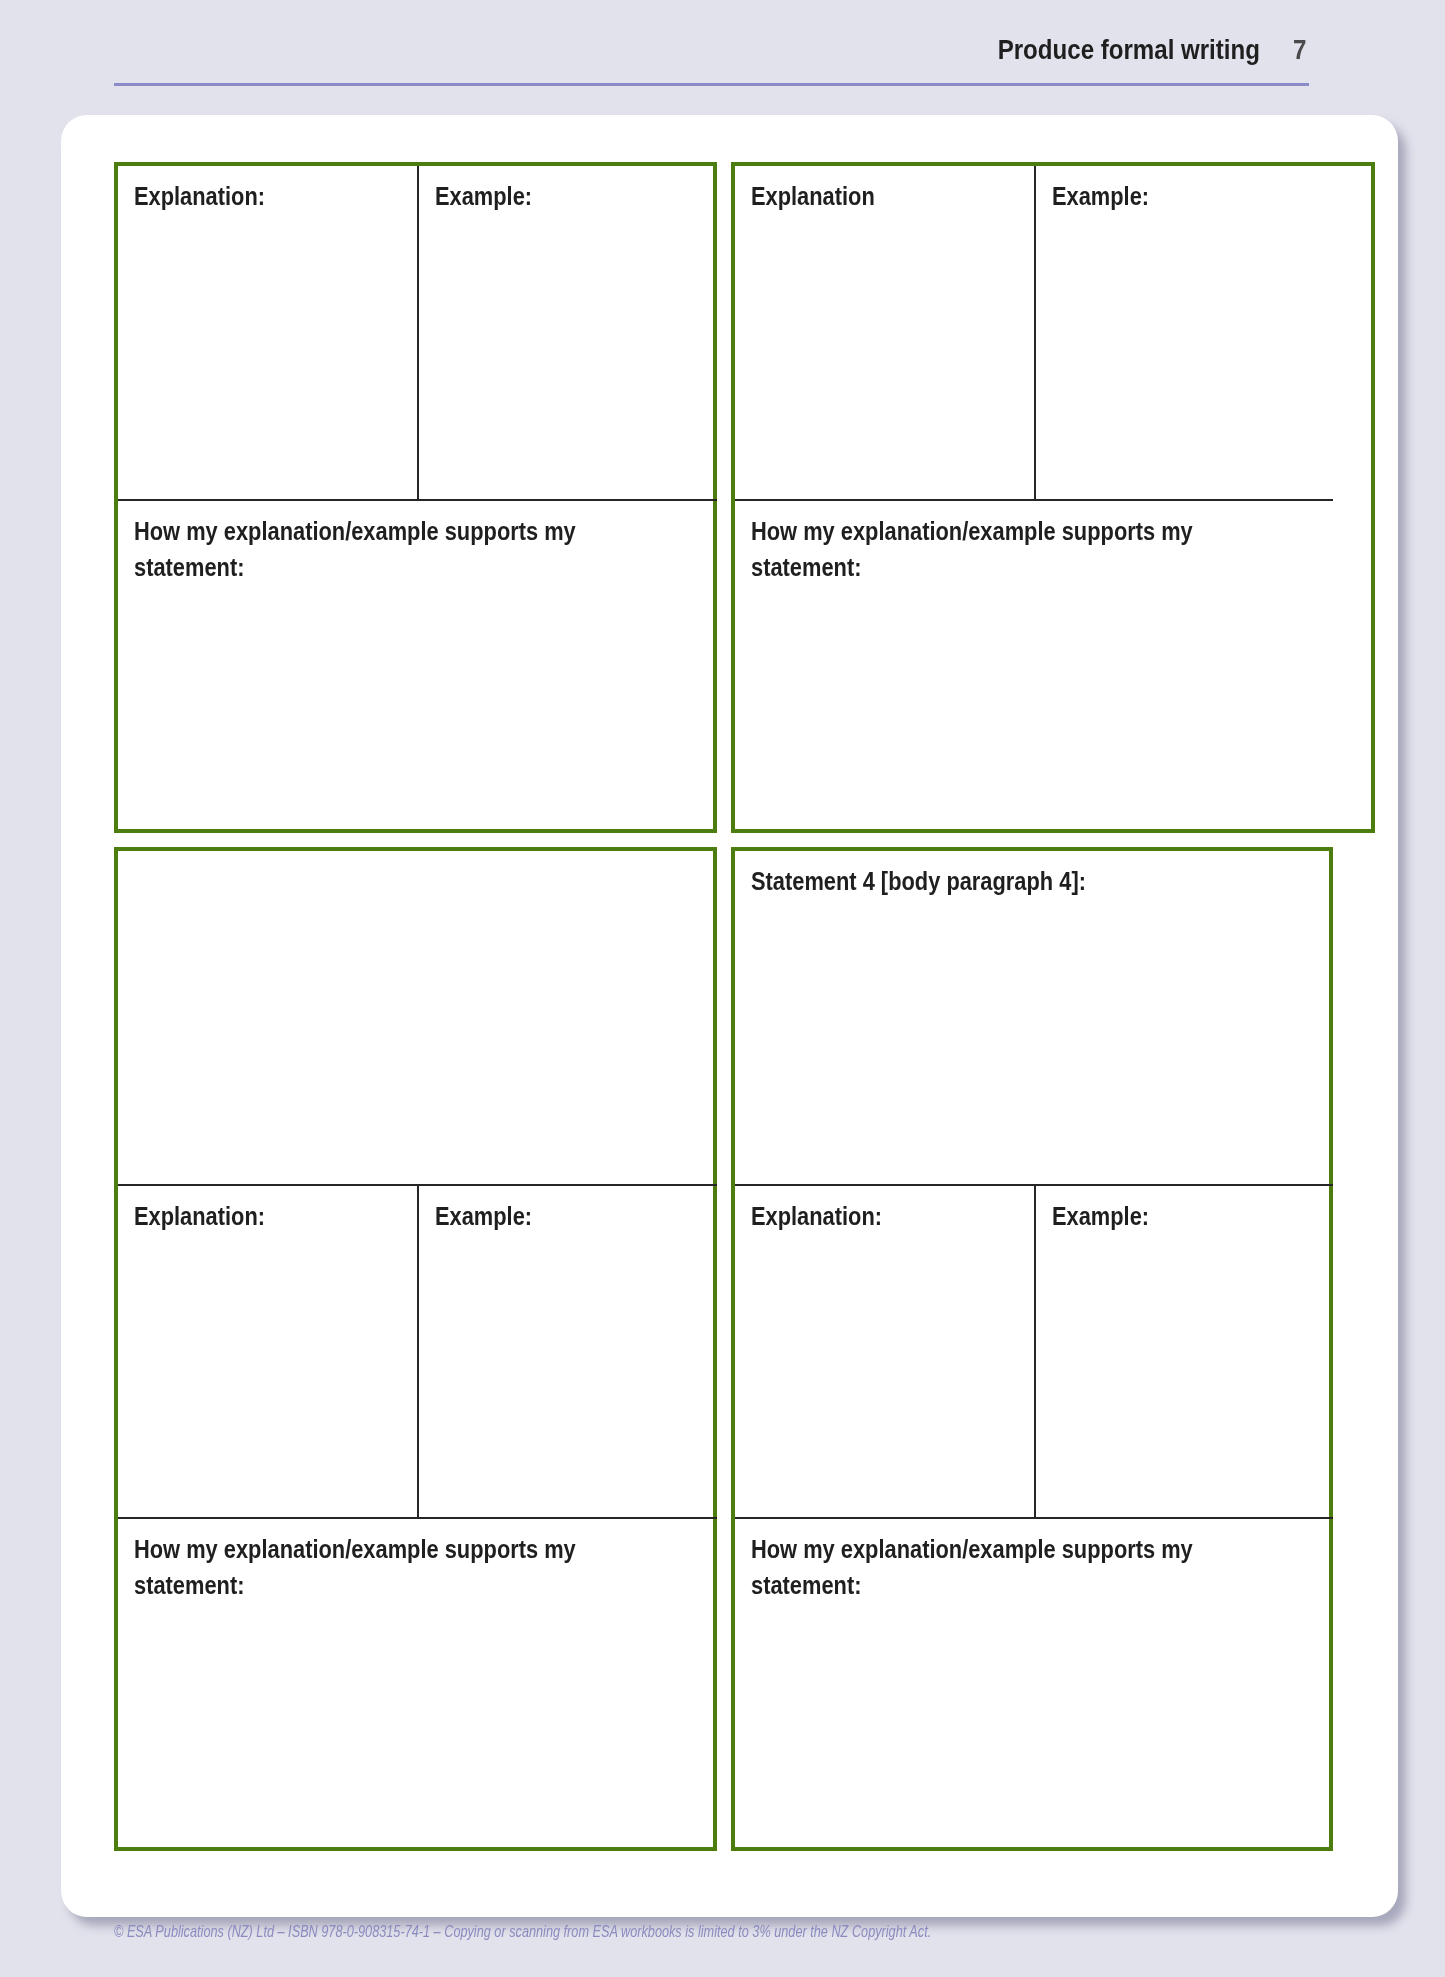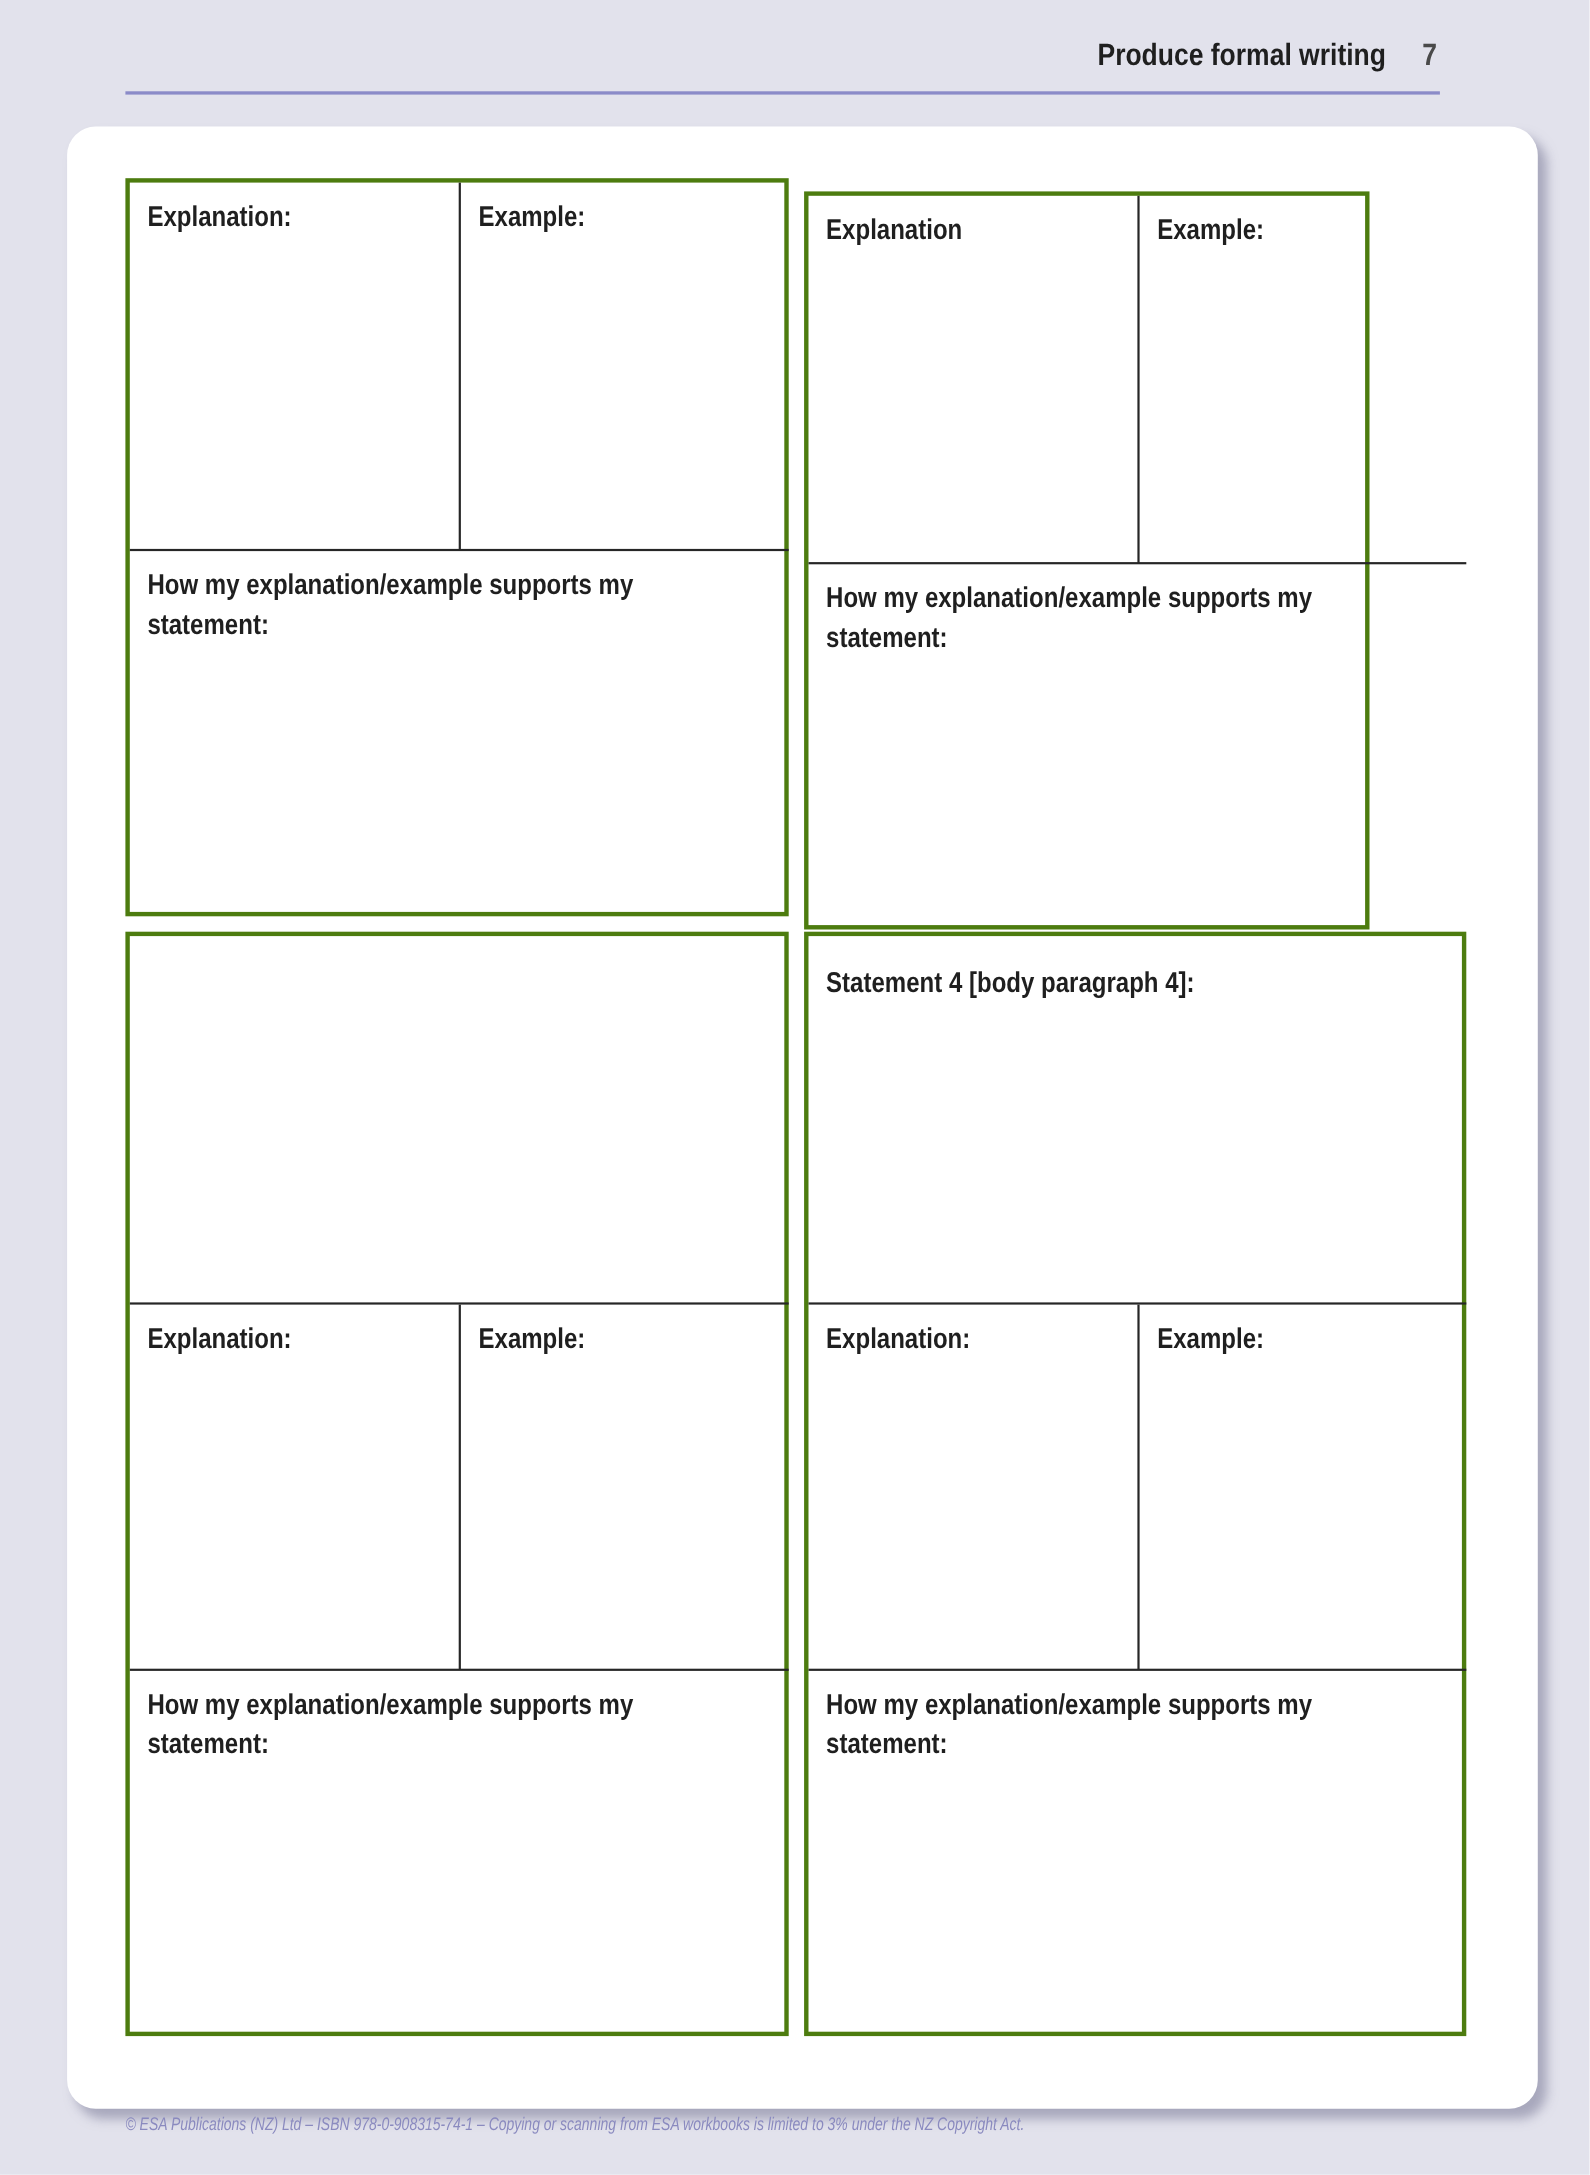--- a/index.html
+++ b/index.html
@@ -70,21 +70,21 @@
   <div class="cell" style="left:301px; top:0; width:300px; height:334px;">
     <span class="label">Example:</span>
   </div>
   <div class="vline" style="left:299px; top:0; height:334px;"></div>
   <div class="hline" style="left:0; top:333px; width:599px;"></div>
   <div class="cell" style="left:0; top:335px; width:599px; height:332px;">
     <span class="label wrap">How my explanation/example supports my statement:</span>
   </div>
 </div>
 
-<div class="box" style="left:731px; top:174px; width:514px; height:671px;">
+<div class="box" style="left:731px; top:162px; width:644px; height:671px;">
   <div class="cell" style="left:0; top:0; width:300px; height:334px;">
     <span class="label">Explanation</span>
   </div>
   <div class="cell" style="left:301px; top:0; width:298px; height:334px;">
     <span class="label">Example:</span>
   </div>
   <div class="vline" style="left:299px; top:0; height:334px;"></div>
   <div class="hline" style="left:0; top:333px; width:598px;"></div>
   <div class="cell" style="left:0; top:335px; width:598px; height:332px;">
     <span class="label wrap">How my explanation/example supports my statement:</span>
@@ -100,21 +100,21 @@
     <span class="label">Example:</span>
   </div>
   <div class="vline" style="left:299px; top:335px; height:332px;"></div>
   <div class="hline" style="left:0; top:666px; width:599px;"></div>
   <div class="cell" style="left:0; top:668px; width:599px; height:332px;">
     <span class="label wrap">How my explanation/example supports my statement:</span>
   </div>
 </div>
 
 <div class="box" style="left:731px; top:847px; width:602px; height:1004px;">
-  <div class="cell" style="left:0; top:12px; width:598px; height:333px;">
+  <div class="cell" style="left:0; top:0; width:598px; height:333px;">
     <span class="label">Statement 4 [body paragraph 4]:</span>
   </div>
   <div class="hline" style="left:0; top:333px; width:598px;"></div>
   <div class="cell" style="left:0; top:335px; width:300px; height:332px;">
     <span class="label">Explanation:</span>
   </div>
   <div class="cell" style="left:301px; top:335px; width:297px; height:332px;">
     <span class="label">Example:</span>
   </div>
   <div class="vline" style="left:299px; top:335px; height:332px;"></div>

